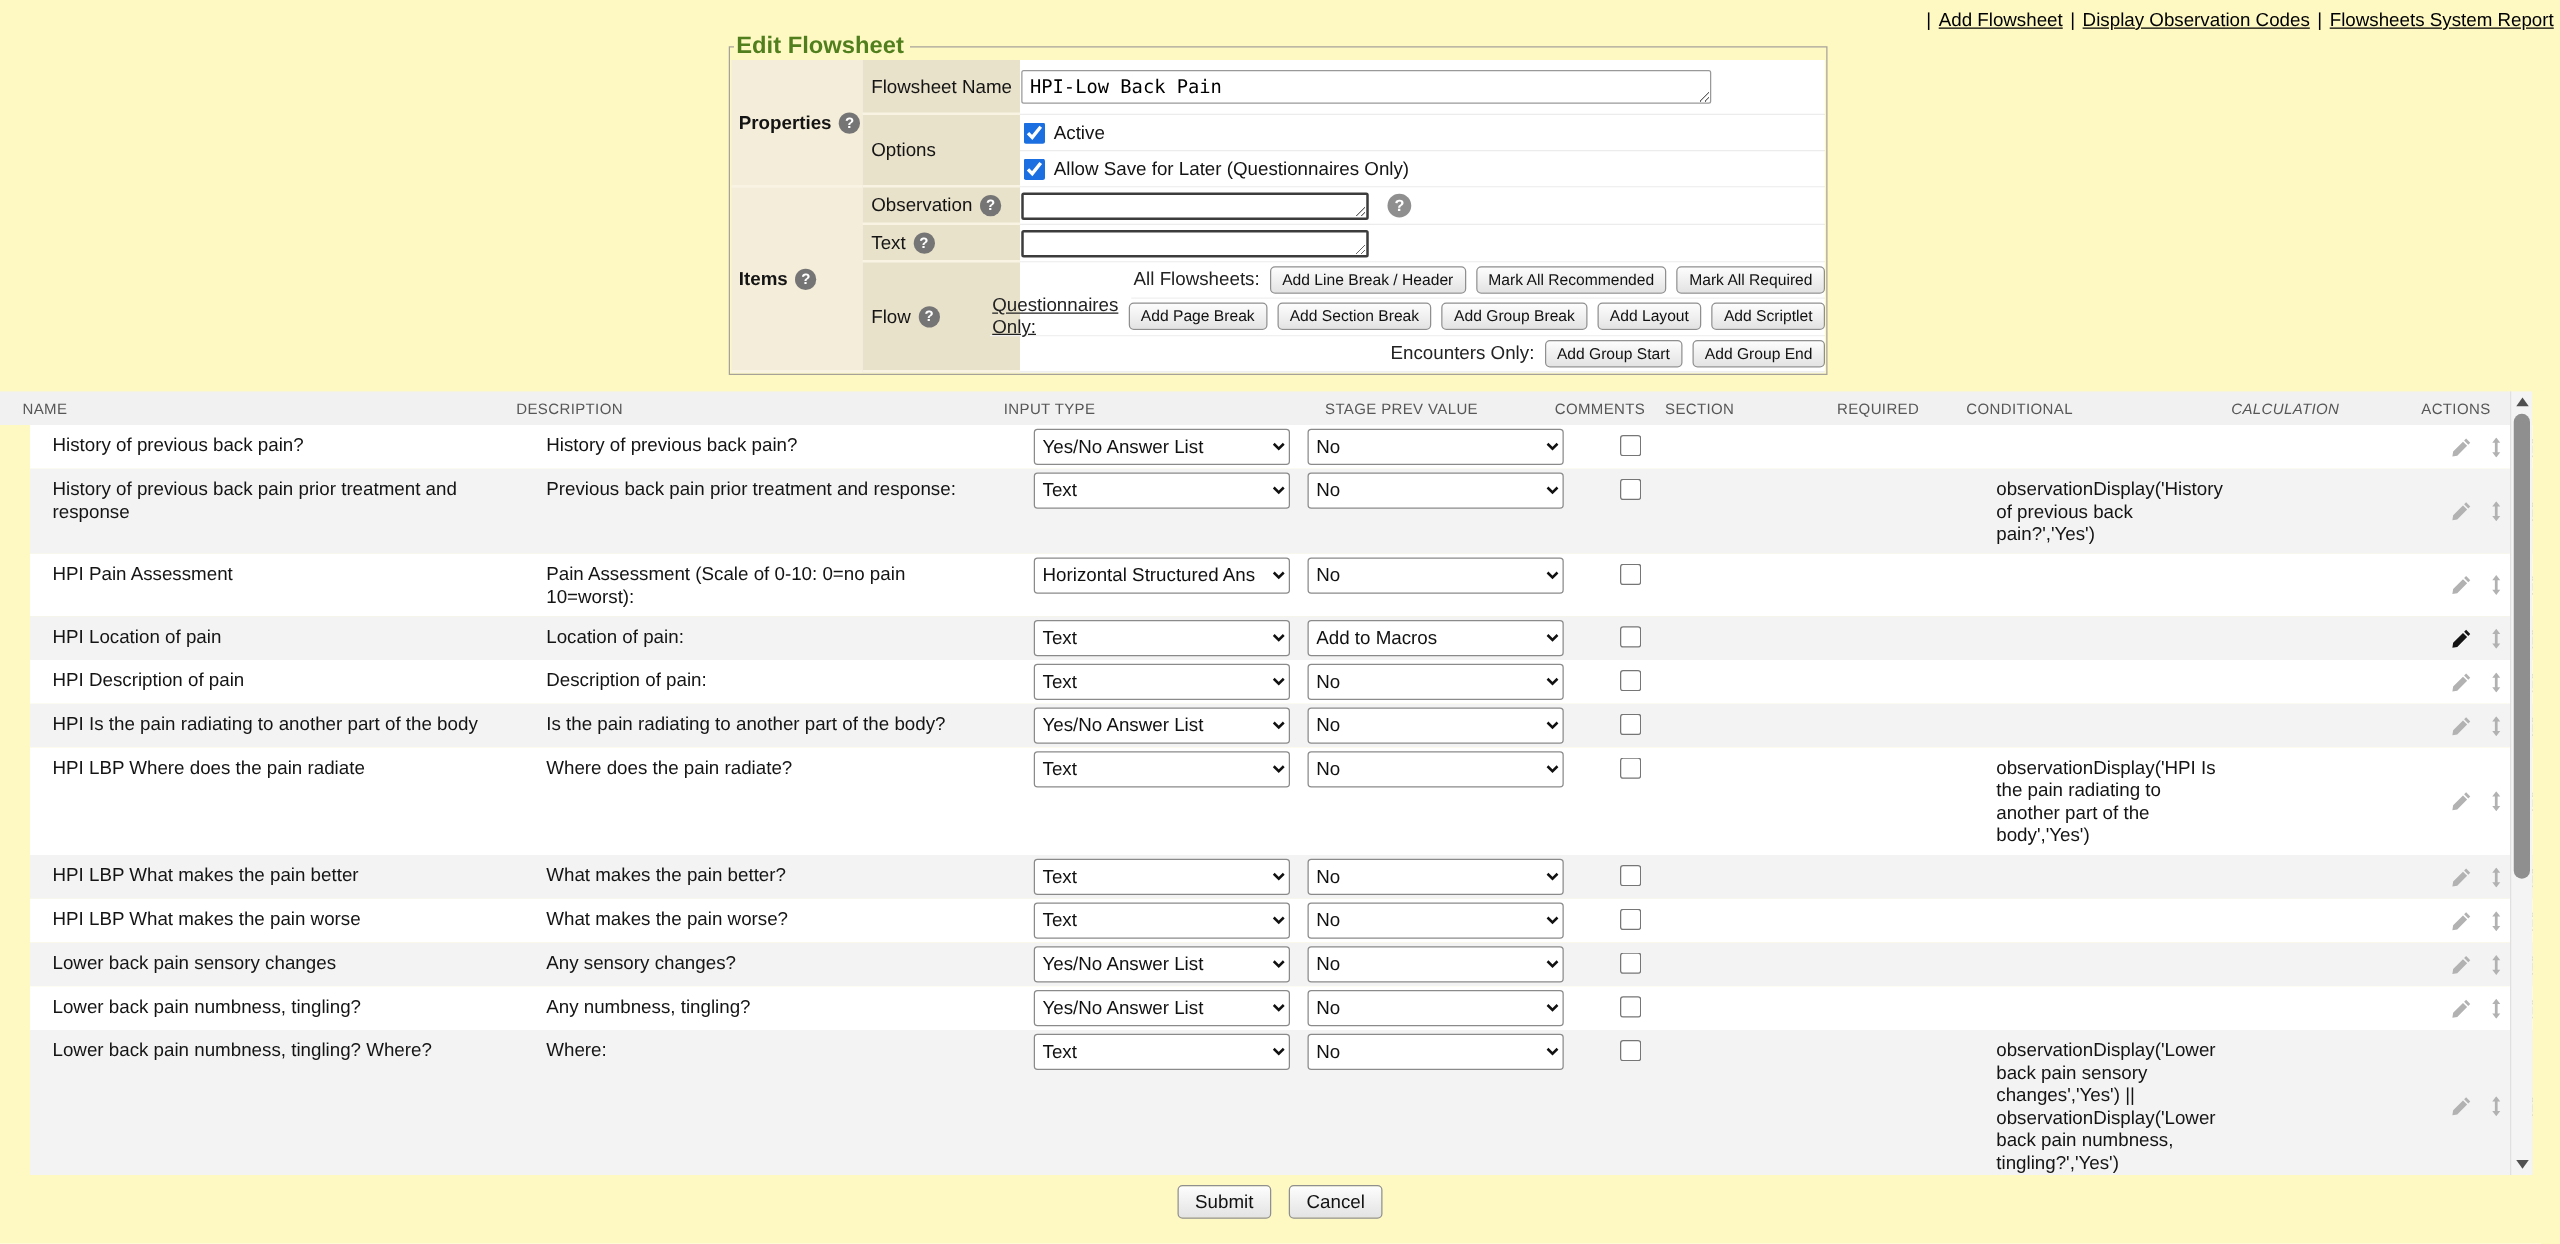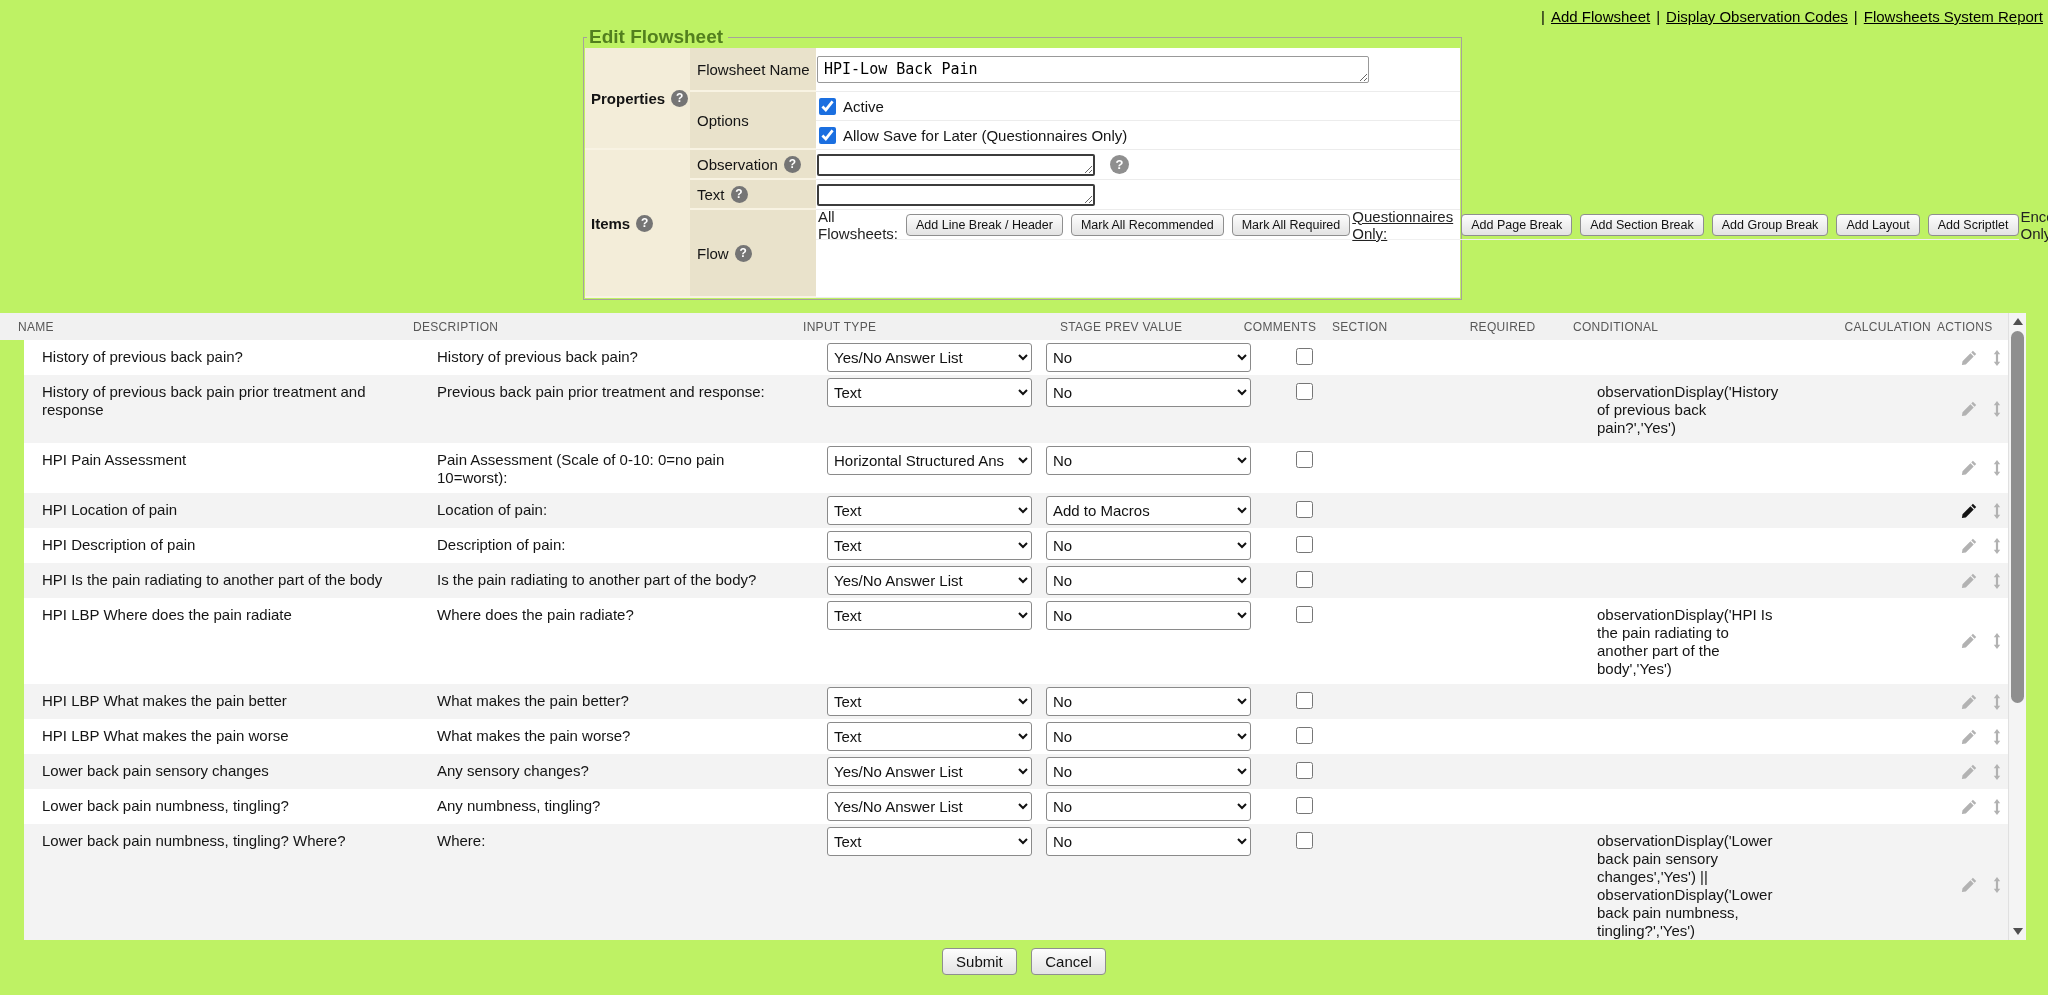--- a/index.html
+++ b/index.html
@@ -1,18 +1,18 @@
 <!DOCTYPE html>
 <html><head>
 <meta charset="utf-8">
 <style>
   * { box-sizing: border-box; margin: 0; padding: 0; }
   html,body { width:2048px; height:995px; }
   body { font-family:"Liberation Sans", sans-serif; color:#141414; overflow:hidden; }
-  #screen { position:relative; width:2048px; height:995px; background:#bef264; overflow:hidden; }
+  #screen { position:relative; width:2048px; height:995px; background:#fef9c3; overflow:hidden; }
 
   
   .top-links { position:absolute; top:8px; right:5px; font-size:15px; white-space:nowrap; }
   .top-links a { color:#000; text-decoration:underline; cursor:pointer; }
   .top-links .sep { color:#000; margin:0 6px; }
 
   
   fieldset.edit-panel { position:absolute; left:583px; top:26px; width:878px; border:1px solid #a6a29a; padding:0 1px 1px 1px; background:transparent; }
   fieldset.edit-panel legend { color:#527f1e; font-weight:bold; font-size:19px; padding:0 5px 0 2px; margin-left:2px; }
   .panel-grid { display:grid; grid-template-columns:105px 126px 644px; grid-template-rows:44px 58px 30px 30px 88px; background:#fff; }
@@ -27,35 +27,35 @@
   .qicon.light { background:#8f8f8f; width:19px; height:19px; min-width:19px; font-size:13px; }
   textarea.name-ta { margin:0 0 0 1px; width:552px; height:27px; border:1px solid #999; border-radius:2px;
            font-family:"DejaVu Sans Mono","Liberation Mono",monospace; font-size:15px; padding:3px 6px; resize:both; background:#fff; }
   textarea.dark-ta { width:278px; height:22px; border:2px solid #3c3c3c; border-radius:2px;
            font-family:"DejaVu Sans Mono","Liberation Mono",monospace; font-size:14px; padding:1px 4px; resize:both; background:#fff; }
   .opt-line { display:flex; align-items:center; gap:7px; height:29px; padding-left:3px; font-size:15px; }
   .opt-line + .opt-line { border-top:1px solid #ececec; }
   input[type="checkbox"] { width:17px; height:17px; accent-color:#1b6fe0; }
   .c-options { flex-direction:column; align-items:stretch; justify-content:center; }
   .c-obs { gap:15px; padding-left:1px; }
-  .c-flow { flex-direction:row; align-items:flex-start; }
+  .c-flow { flex-direction:column; align-items:flex-end; }
   .flow-line { display:flex; align-items:center; gap:8px; height:30px; padding-left:2px; font-size:15px; color:#222; }
   .flow-line:not(:last-child) { border-bottom:1px solid #f0f0f0; }
   .flow-label.u { text-decoration:underline; }
   button.mini { font-family:Liberation Sans, sans-serif; font-size:12.5px; color:#111; padding:3px 9px;
            border:1px solid #8f8f8f; border-radius:4px; background:linear-gradient(#fdfdfd,#e3e3e3); cursor:pointer; white-space:nowrap; }
 
   
   .table-wrap { position:absolute; top:313px; left:0; width:2026px; height:627px; overflow:hidden; }
   .grid-cols { display:grid; grid-template-columns:395px 390px 227px 228px 80px 120px 125px 220px 146px 77px; width:2008px; }
   .thead { background:#f1f1f1; height:27px; align-items:center; }
   .th { font-size:12px; color:#575757; letter-spacing:0.3px; white-space:nowrap; overflow:hidden; }
   .th.c0 { padding-left:18px; } .th.c1 { padding-left:18px; } .th.c2 { padding-left:18px; }
   .th.c3 { padding-left:48px; } .th.c4 { text-align:center; } .th.c5 { padding-left:12px; }
-  .th.c6 { text-align:center; } .th.c7 { padding-left:8px; } .th.c8 { text-align:right; } .th.c9 { padding-left:6px; }
+  .th.c6 { text-align:center; } .th.c7 { padding-left:8px; } .th.c8 { text-align:left;font-style:italic; } .th.c9 { padding-left:6px; }
   .trow { background:#fff; min-height:35px;margin-left:24px; }
   .trow:nth-child(even) { background:#f3f3f3; }
   .td { font-size:15px; line-height:1.2; }
   .td.c0 { padding:8px 14px 6px 18px; }
   .td.c1 { padding:8px 14px 6px 18px; }
   .td.c2 { padding:3px 0 3px 18px; }
   .td.c3 { padding:3px 0 3px 10px; }
   .td.c4 { display:flex; justify-content:center; align-items:flex-start; padding-top:8px; }
   .td.c7 { padding:8px 26px 6px 8px; }
   .td.c9 { display:flex; align-items:center; gap:12px; padding-left:6px; }

